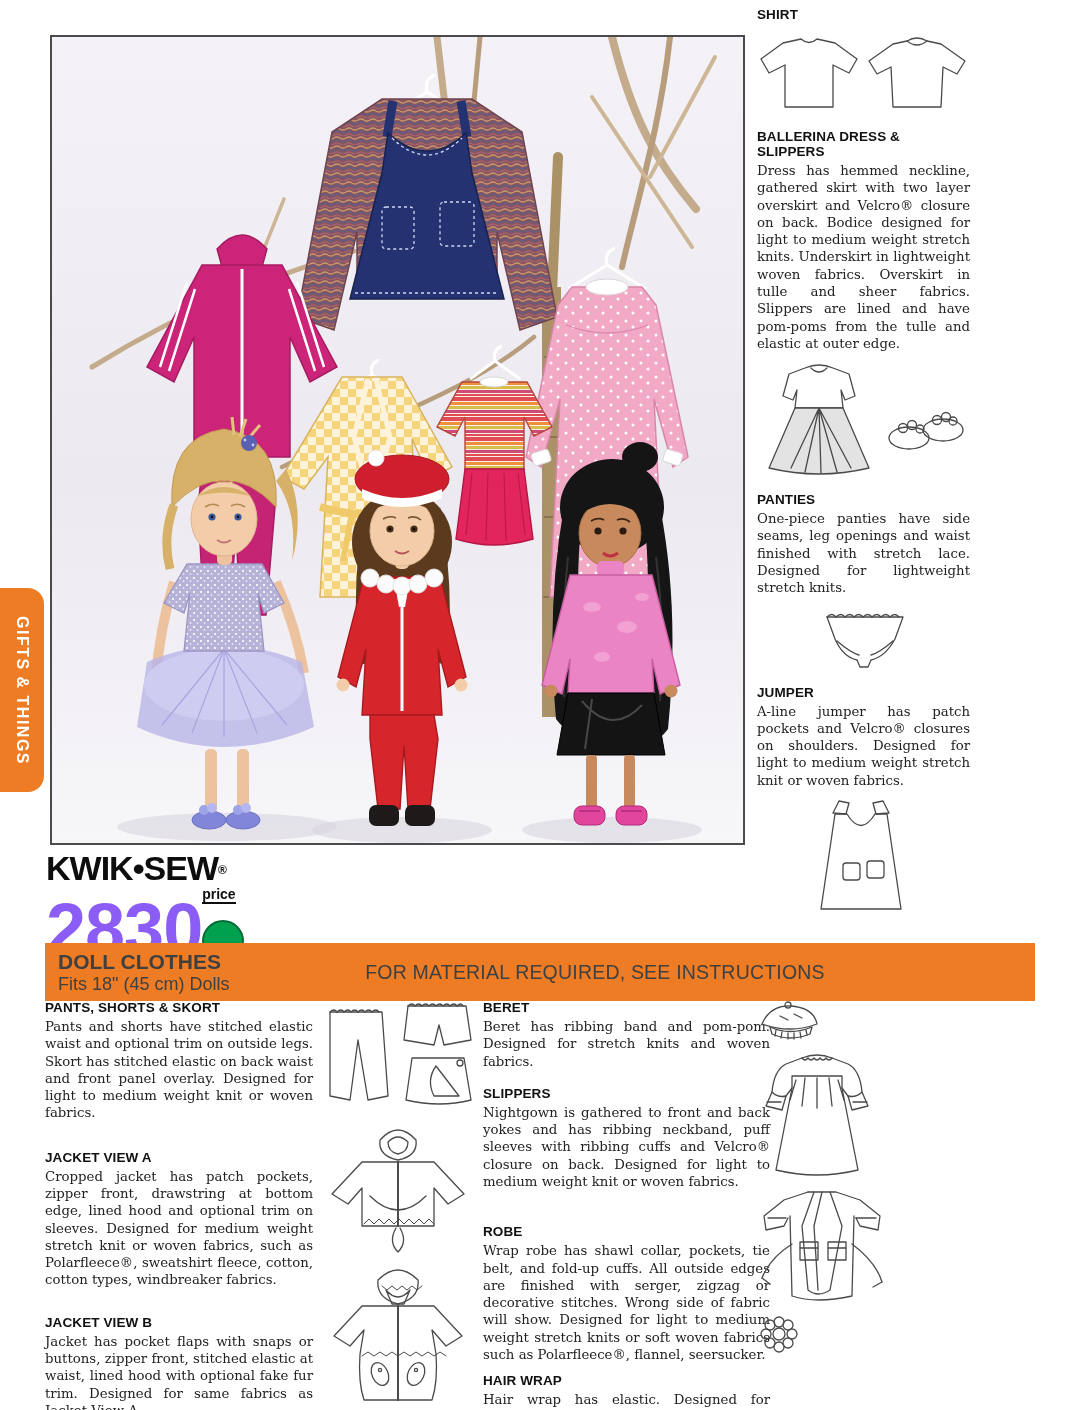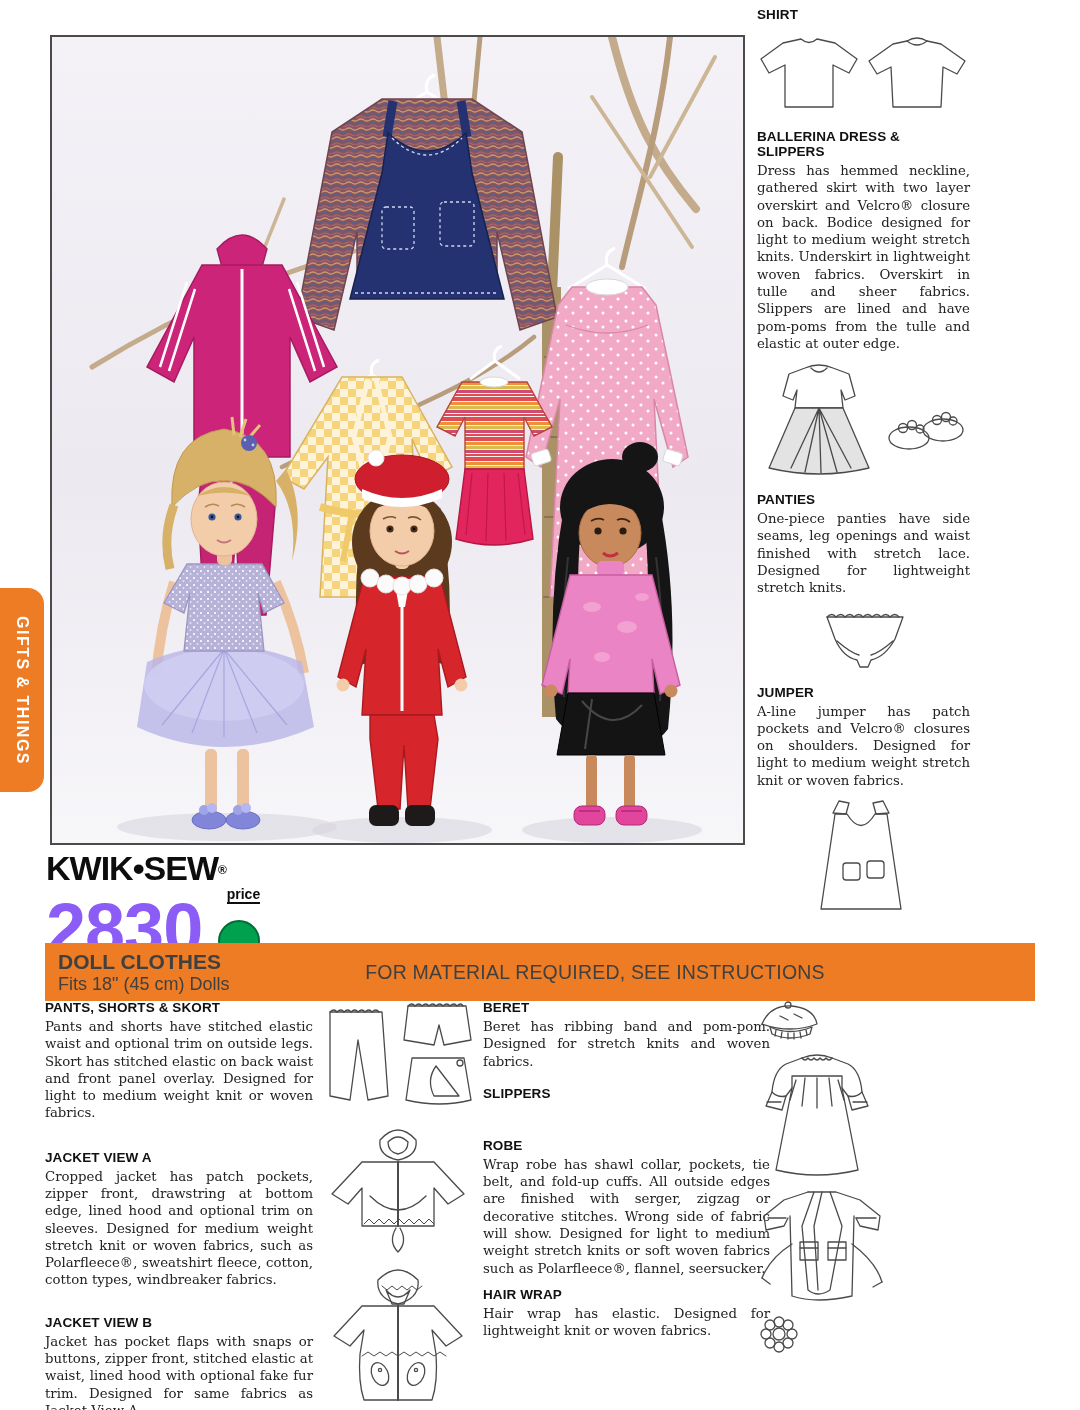--- a/index.html
+++ b/index.html
@@ -23,21 +23,21 @@
     position:absolute;left:50px;top:35px;width:691px;height:806px;margin:0;
     border:2px solid #4b4b4b;background:linear-gradient(180deg,#f4f2f7 0%,#ece9f0 55%,#f7f6f9 100%);
   }
   .photo svg{display:block;}
   
   .logo-block{position:absolute;left:46px;top:851px;width:400px;font-family:"Liberation Sans",sans-serif;}
   .brand{font-size:34px;font-weight:bold;letter-spacing:-1px;color:#0d0d0d;line-height:1;}
   .brand .reg{font-size:12px;vertical-align:6px;letter-spacing:0;}
   .num-row{display:flex;align-items:flex-end;margin-top:2px;}
   .pattern-number{font-size:72px;font-weight:bold;line-height:0.9;color:#8b5cf6;letter-spacing:-1px;}
-  .price-wrap{display:flex;flex-direction:column;align-items:flex-end;margin-left:16px;gap:14px;}
+  .price-wrap{display:flex;flex-direction:column;align-items:flex-start;gap:14px;}
   .price-label{font-size:14px;font-weight:bold;color:#0d0d0d;border-bottom:2px solid #0d0d0d;line-height:1.05;}
   .price-dot{width:38px;height:38px;border-radius:50%;background:#00a14e;border:2px solid #036b36;margin-top:2px;}
   
   .banner{
     position:absolute;left:45px;top:943px;width:990px;height:58px;background:#ee7c24;
     font-family:"Liberation Sans",sans-serif;color:#404040;
   }
   .banner-left{position:absolute;left:13px;top:7px;}
   .banner-title{font-size:21px;font-weight:bold;line-height:1.15;}
   .banner-sub{font-size:18px;line-height:1.2;}
@@ -408,20 +408,21 @@
 </svg>
 
 <div class="col col-br">
   <div class="sec">
     <h3>BERET</h3>
     <p>Beret has ribbing band and pom-pom. Designed for stretch knits and woven fabrics.</p>
   </div>
   <div style="height:16px"></div>
   <div class="sec">
     <h3>SLIPPERS</h3>
+    <p>Nightgown is gathered to front and back yokes and has ribbing neckband, puff sleeves with ribbing cuffs and Velcro® closure on back. Designed for light to medium weight knit or woven fabrics.</p>
   </div>
   <div style="height:34px"></div>
   <div class="sec">
     <h3>ROBE</h3>
     <p>Wrap robe has shawl collar, pockets, tie belt, and fold-up cuffs. All outside edges are finished with serger, zigzag or decorative stitches. Wrong side of fabric will show. Designed for light to medium weight stretch knits or soft woven fabrics such as Polarfleece®, flannel, seersucker.</p>
   </div>
   <div style="height:10px"></div>
   <div class="sec">
     <h3>HAIR WRAP</h3>
     <p>Hair wrap has elastic. Designed for lightweight knit or woven fabrics.</p>

